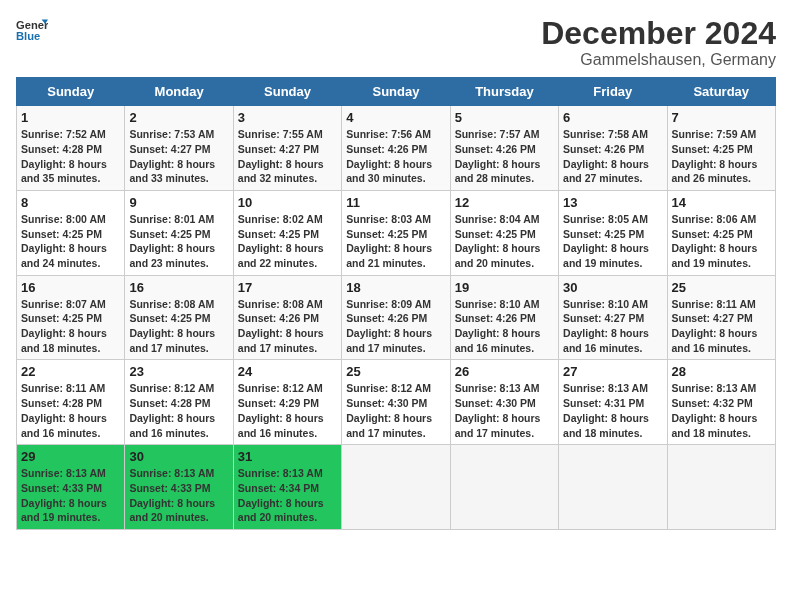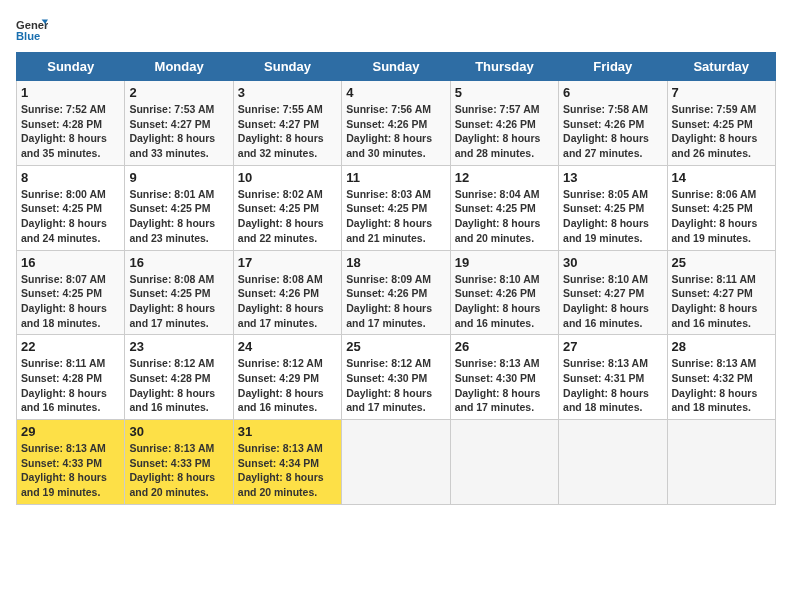--- a/index.html
+++ b/index.html
@@ -57,21 +57,21 @@
       vertical-align: top;
       padding: 4px;
       width: calc(100% / 7);
       min-height: 70px;
       background: #fff;
     }
     .calendar tbody tr:nth-child(odd) td {
       background: #f9f9f9;
     }
     .calendar tbody tr:last-child td {
-      background: #fde047;
+      background: #22c55e;
     }
     .day-number {
       font-size: 13px;
       font-weight: bold;
       color: #222;
       display: block;
       margin-bottom: 2px;
     }
     .day-detail {
       color: #333;
@@ -88,20 +88,22 @@
 
 <div class="header">
   <div class="logo">
     <svg class="logo-icon" viewBox="0 0 40 34" xmlns="http://www.w3.org/2000/svg">
       <text x="0" y="16" font-size="14" font-weight="bold" fill="#333" font-family="Arial">General</text>
       <text x="0" y="30" font-size="14" font-weight="bold" fill="#1a6faf" font-family="Arial">Blue</text>
       <polygon points="32,4 40,14 36,10 40,4" fill="#1a6faf"></polygon>
     </svg>
   </div>
   <div class="title-area">
+    <div class="month-title">December 2024</div>
+    <div class="subtitle">Gammelshausen, Germany</div>
   </div>
 </div>
 
 <table class="calendar">
   <thead>
     <tr>
     <th>Sunday</th>
         <th>Monday</th>
         <th>Sunday</th>
         <th>Sunday</th>

